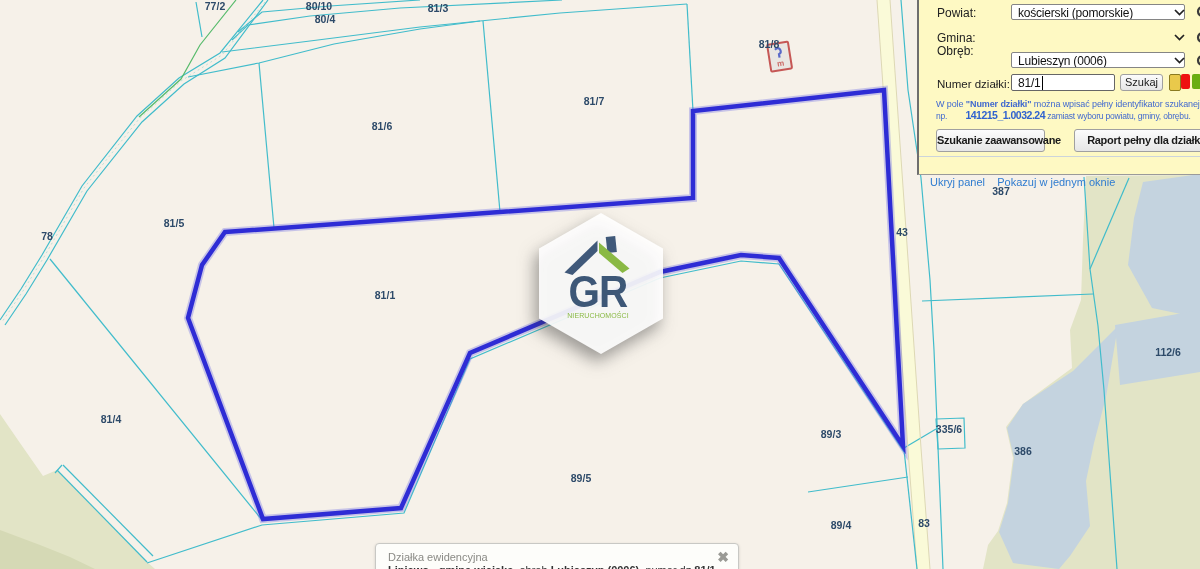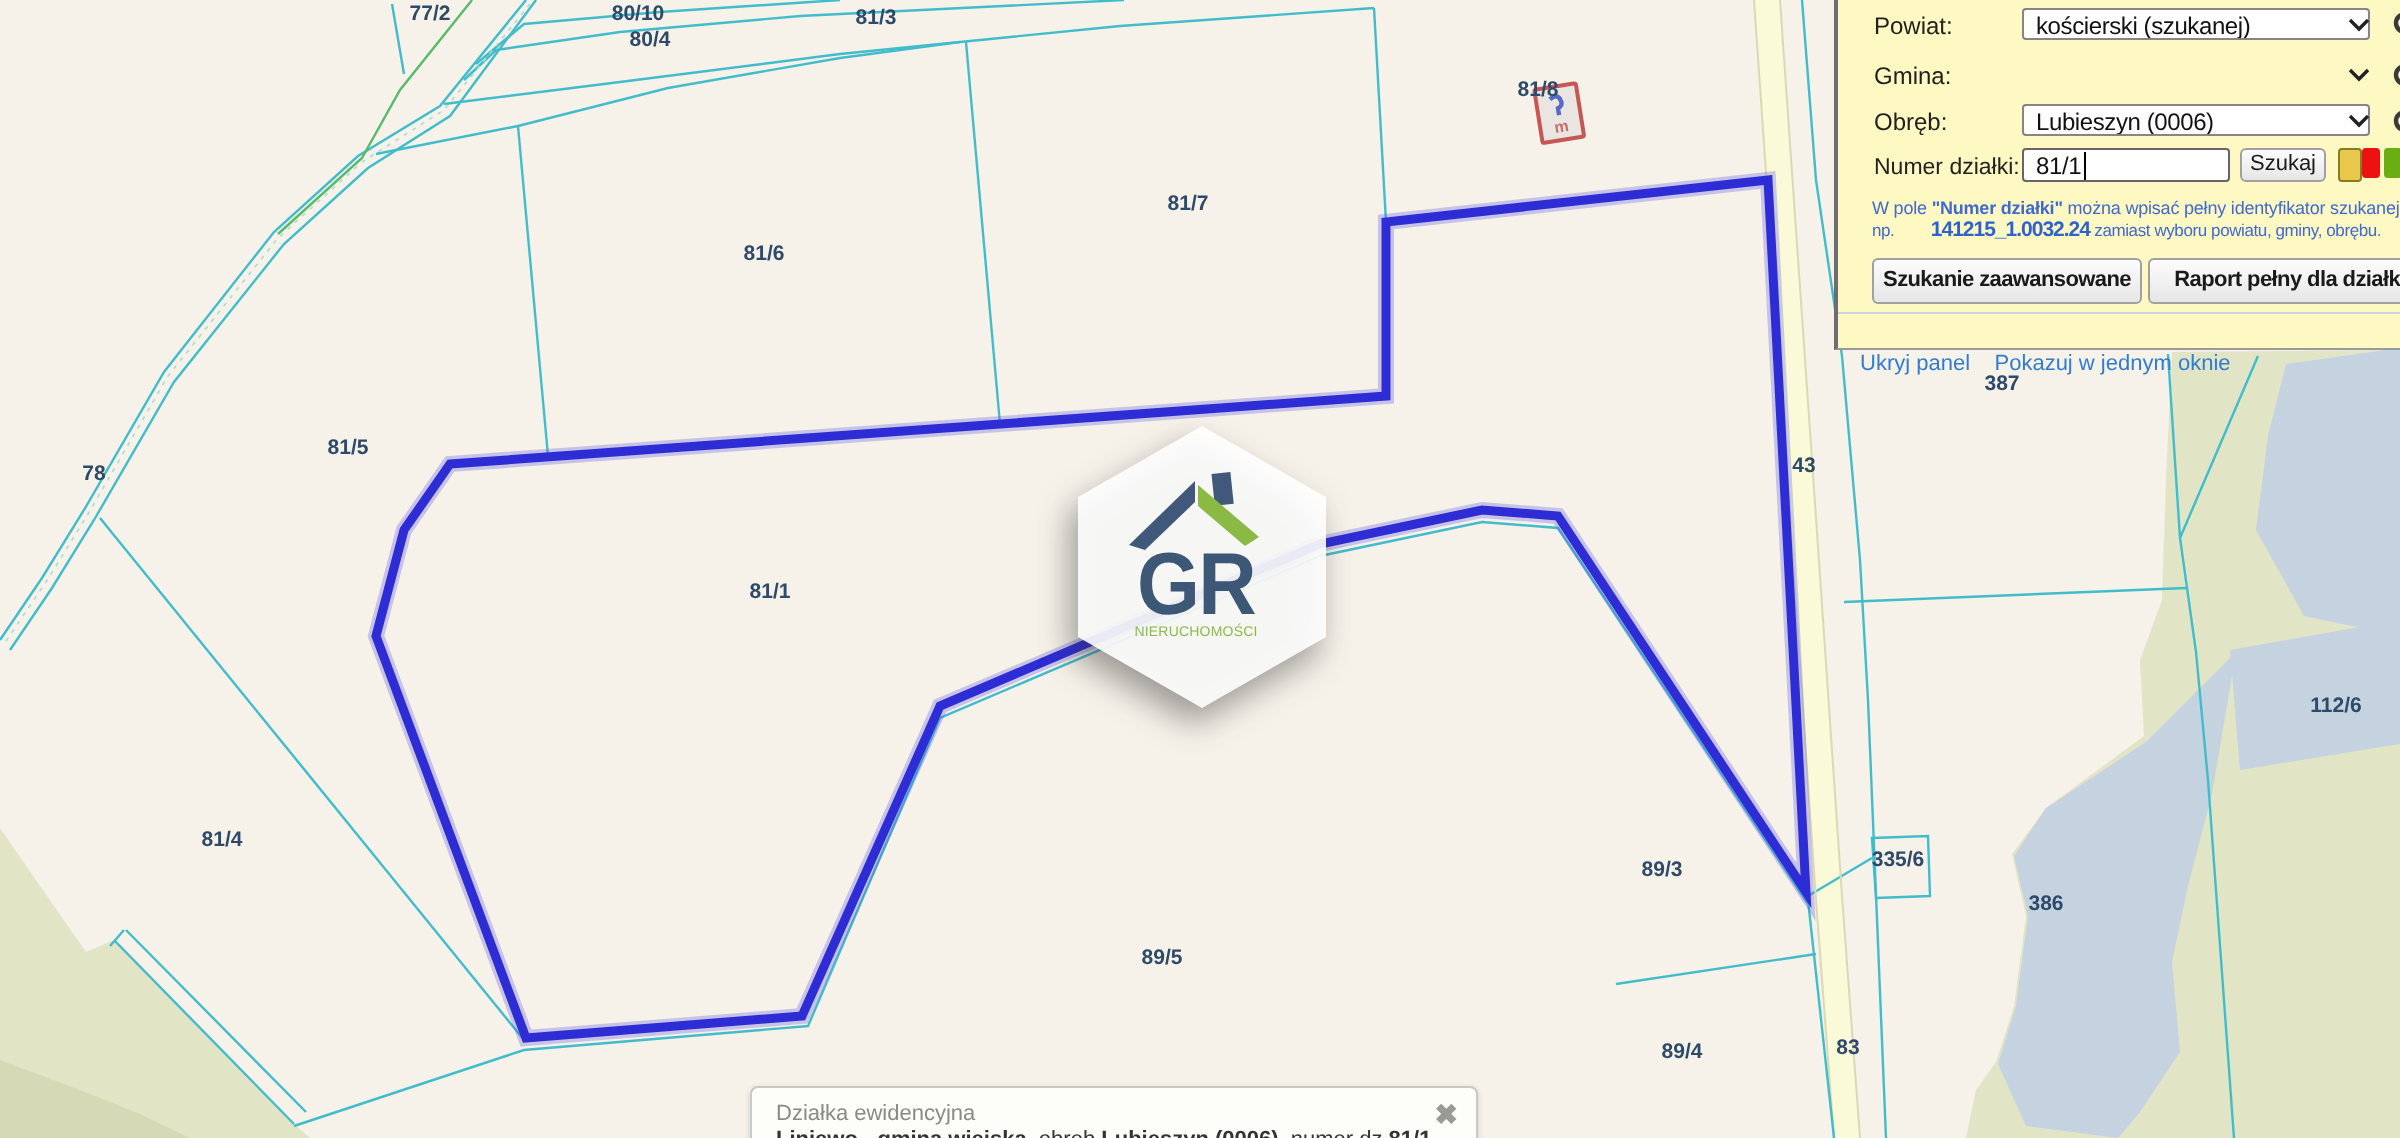--- a/index.html
+++ b/index.html
@@ -115,35 +115,35 @@
     <path d="M564.5,272.5 L597.5,240.5 L597.5,251 L572.5,275 Z" fill="#40597a"></path>
     <rect x="606.5" y="236.5" width="9.5" height="16" fill="#40597a" transform="rotate(-6 611 244)"></rect>
     <path d="M599,242.5 L629.5,268.5 L622.5,273 L599,253 Z" fill="#8ab944"></path>
     <text x="598" y="307" text-anchor="middle" font-size="44" font-weight="bold" letter-spacing="-1" fill="#3d5777" font-family="Liberation Sans, sans-serif" transform="scale(0.92 1)" transform-origin="598 290">GR</text>
     <text x="598" y="318" text-anchor="middle" font-size="7" letter-spacing="0.1" fill="#8ab944" font-family="Liberation Sans, sans-serif">NIERUCHOMOŚCI</text>
   </g>
 </svg>
 
 <div id="panel">
   <div class="prow" style="left:18px;top:6px;">Powiat:</div>
-  <div class="psel" style="top:4px;">kościerski (szukanej)</div>
+  <div class="psel" style="top:4px;">kościerski (pomorskie)</div>
   <div class="prow" style="left:18px;top:31px;">Gmina:</div>
-  <div class="prow" style="left:18px;top:54px;">Obręb:</div>
+  <div class="prow" style="left:18px;top:44px;">Obręb:</div>
   <div class="psel" style="top:52px;">Lubieszyn (0006)</div>
   <div class="prow" style="left:18px;top:78px;font-size:11.5px;">Numer działki:</div>
   <div class="psel" style="top:74px;width:104px;height:17px;border:1.5px solid #666;">81/1<span style="border-left:1px solid #000;margin-left:1px;">&nbsp;</span></div>
   <div class="btn" style="left:201px;top:74px;width:43px;height:17px;line-height:15px;font-weight:normal;font-size:11px;letter-spacing:0;">Szukaj</div>
 
   <div style="position:absolute;left:250px;top:74px;width:10px;height:15px;background:#e9c94b;border:1px solid #8a7a20;border-radius:2px;"></div>
   <div style="position:absolute;left:262px;top:74px;width:9px;height:15px;background:#ee1111;border-radius:2px;"></div>
   <div style="position:absolute;left:273px;top:74px;width:9px;height:15px;background:#6aae12;border-radius:2px;"></div>
 
   <div style="position:absolute;left:17px;top:99px;width:266px;font-size:9px;letter-spacing:-0.1px;color:#4169cf;white-space:nowrap;overflow:hidden;">W pole <b>"Numer działki"</b> można wpisać pełny identyfikator szukanej działki</div>
   <div style="position:absolute;left:17px;top:109px;width:266px;font-size:8.5px;letter-spacing:-0.2px;color:#4169cf;white-space:nowrap;overflow:hidden;">np. <b style="font-size:10.5px;letter-spacing:-0.5px;color:#2f62cf;margin-left:16px;">141215_1.0032.24</b> zamiast wyboru powiatu, gminy, obrębu.</div>
-  <div class="btn" style="left:17px;top:129px;width:135px;">Szukanie zaawansowane</div>
+  <div class="btn" style="left:17px;top:129px;width:109px;">Szukanie zaawansowane</div>
   <div class="btn" style="left:155px;top:129px;width:142px;">Raport pełny dla działki</div>
   <div style="position:absolute;left:0;top:156px;width:283px;border-top:1px solid #ccd4db;"></div>
   <div style="position:absolute;left:11px;top:176px;font-size:11px;color:#2f7cd0;">Ukryj panel&nbsp;&nbsp;&nbsp;&nbsp;Pokazuj w jednym oknie</div>
 
   <svg style="position:absolute;left:255px;top:9px;" width="12" height="8">
       <polyline points="1,1 5.5,5.5 10,1" stroke="#222" stroke-width="1.7" fill="none"></polyline>
     </svg>
   <svg style="position:absolute;left:255px;top:34px;" width="12" height="8">
       <polyline points="1,1 5.5,5.5 10,1" stroke="#222" stroke-width="1.7" fill="none"></polyline>
     </svg>

